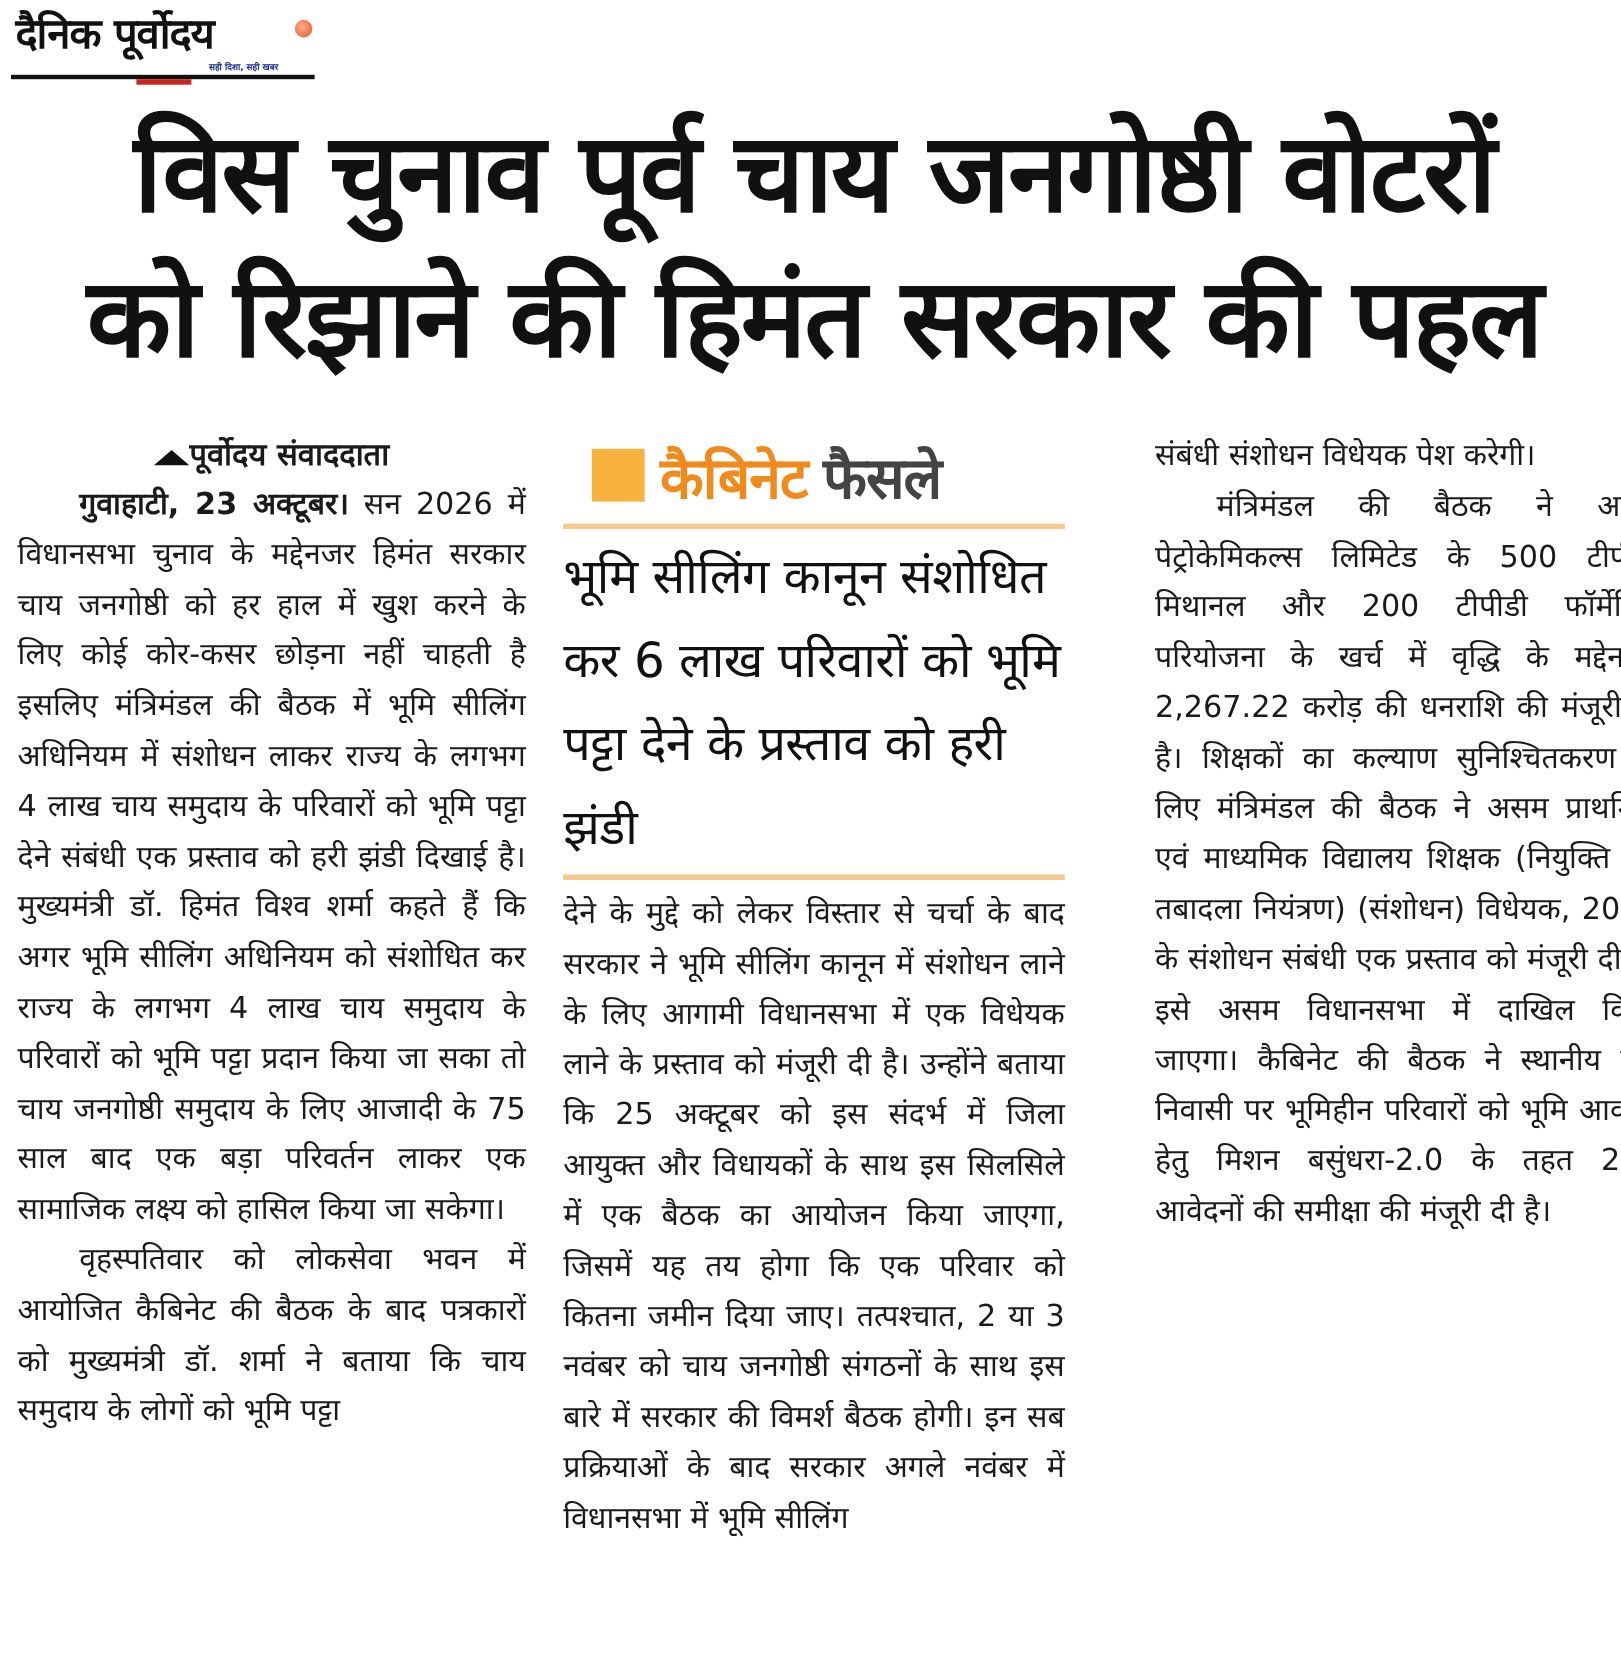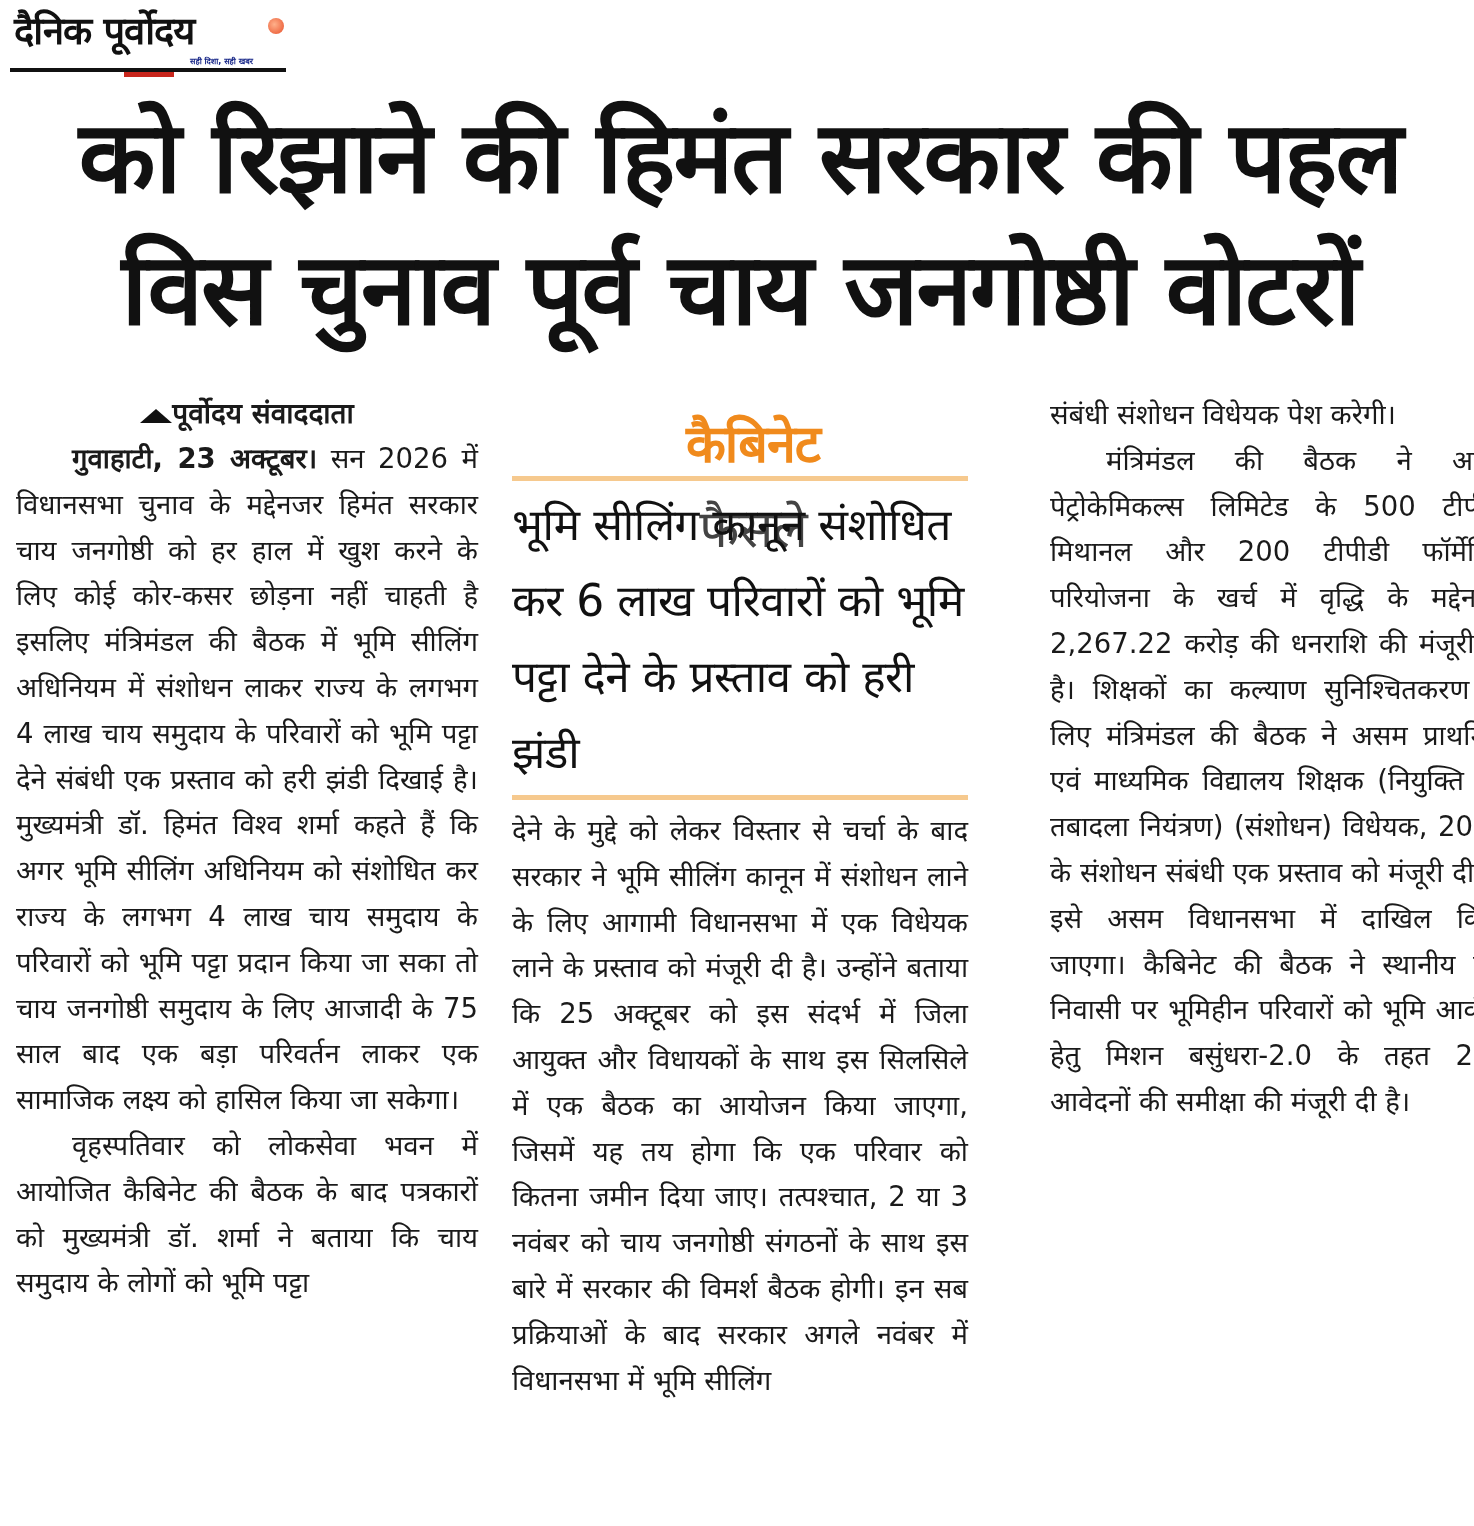--- a/index.html
+++ b/index.html
@@ -44,44 +44,44 @@
     }
     .byline-icon {
       width: 0; height: 0; border-left: 16px solid transparent; border-right: 16px solid transparent;
       border-bottom: 14px solid #111; margin-top: 4px;
     }
     .para { margin: 0; text-indent: 56px; }
     .para.noindent { text-indent: 0; }
     .dateline { font-weight: bold; }
 
     .boxhead { position: absolute; left: 512px; top: 392px; width: 456px; }
-    .kicker { display: flex; align-items: center; height: 80px; padding-left: 26px; gap: 14px; flex-direction: column; }
+    .kicker { display: flex; align-items: center; height: 80px; padding-left: 26px; gap: 14px; }
     .kicker-square { width: 48px; height: 48px; background: #f6b23c; }
     .kicker-orange { font-weight: bold; font-size: 52px; color: #f08a1c; letter-spacing: -1px; }
-    .kicker-gray { font-weight: normal; font-size: 52px; color: #444; font-family: "DejaVu Serif", serif; letter-spacing: -1px; }
+    .kicker-gray { font-weight: bold; font-size: 52px; color: #444; font-family: "DejaVu Serif", serif; letter-spacing: -1px; }
     .kicker-rule { height: 5px; background: #f6c98e; margin-top: 4px; width: 456px; }
     .subhead {
       font-size: 44px; line-height: 76px; color: #111; padding: 6px 0 4px 0; letter-spacing: -0.5px;
     }
     .subhead-rule { height: 5px; background: #f6c98e; width: 456px; }
   </style>
 </head>
 <body>
 
 <div class="masthead">
   <div class="logo-text">दैनिक पूर्वोदय</div>
   <div class="logo-dot"></div>
   <div class="logo-tagline">सही दिशा, सही खबर</div>
   <div class="logo-rule"></div>
   <div class="logo-rule-tag"></div>
 </div>
 
 <h1 class="headline" style="margin:0;">
+  <div>विस चुनाव पूर्व चाय जनगोष्ठी वोटरों</div>
   <div>को रिझाने की हिमंत सरकार की पहल</div>
-  <div>विस चुनाव पूर्व चाय जनगोष्ठी वोटरों</div>
 </h1>
 
 <div class="col col-left">
   <div class="byline">
     <span class="byline-icon"></span>
     <span>पूर्वोदय संवाददाता</span>
   </div>
   <p class="para"><span class="dateline">गुवाहाटी, 23 अक्टूबर।</span> <span>सन 2026 में विधानसभा चुनाव के मद्देनजर हिमंत सरकार चाय जनगोष्ठी को हर हाल में खुश करने के लिए कोई कोर-कसर छोड़ना नहीं चाहती है इसलिए मंत्रिमंडल की बैठक में भूमि सीलिंग अधिनियम में संशोधन लाकर राज्य के लगभग 4 लाख चाय समुदाय के परिवारों को भूमि पट्टा देने संबंधी एक प्रस्ताव को हरी झंडी दिखाई है। मुख्यमंत्री डॉ. हिमंत विश्व शर्मा कहते हैं कि अगर भूमि सीलिंग अधिनियम को संशोधित कर राज्य के लगभग 4 लाख चाय समुदाय के परिवारों को भूमि पट्टा प्रदान किया जा सका तो चाय जनगोष्ठी समुदाय के लिए आजादी के 75 साल बाद एक बड़ा परिवर्तन लाकर एक सामाजिक लक्ष्य को हासिल किया जा सकेगा।</span></p>
   <p class="para">वृहस्पतिवार को लोकसेवा भवन में आयोजित कैबिनेट की बैठक के बाद पत्रकारों को मुख्यमंत्री डॉ. शर्मा ने बताया कि चाय समुदाय के लोगों को भूमि पट्टा</p>
 </div>

